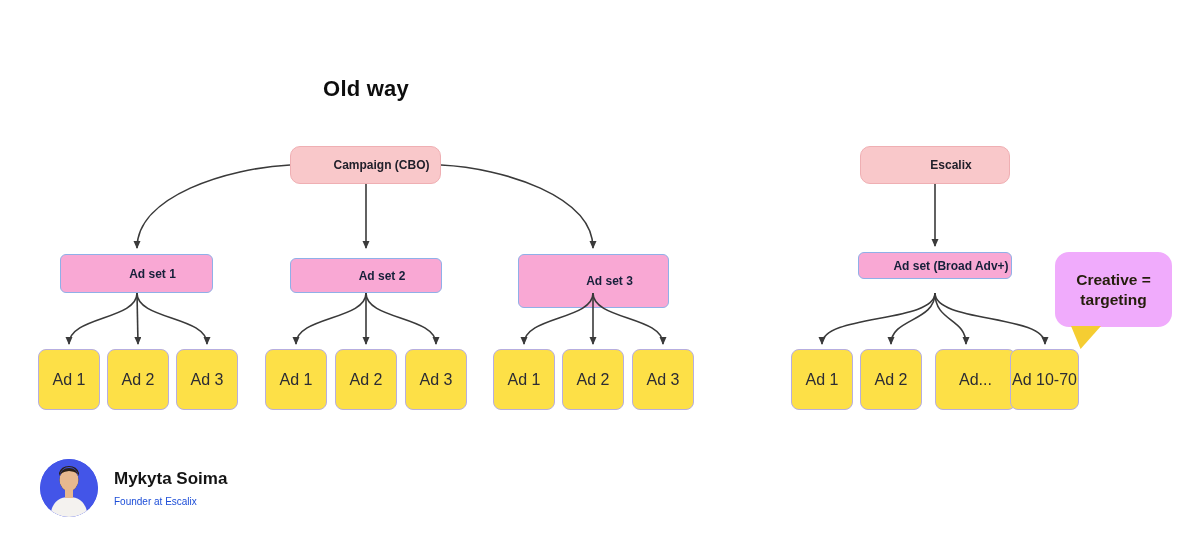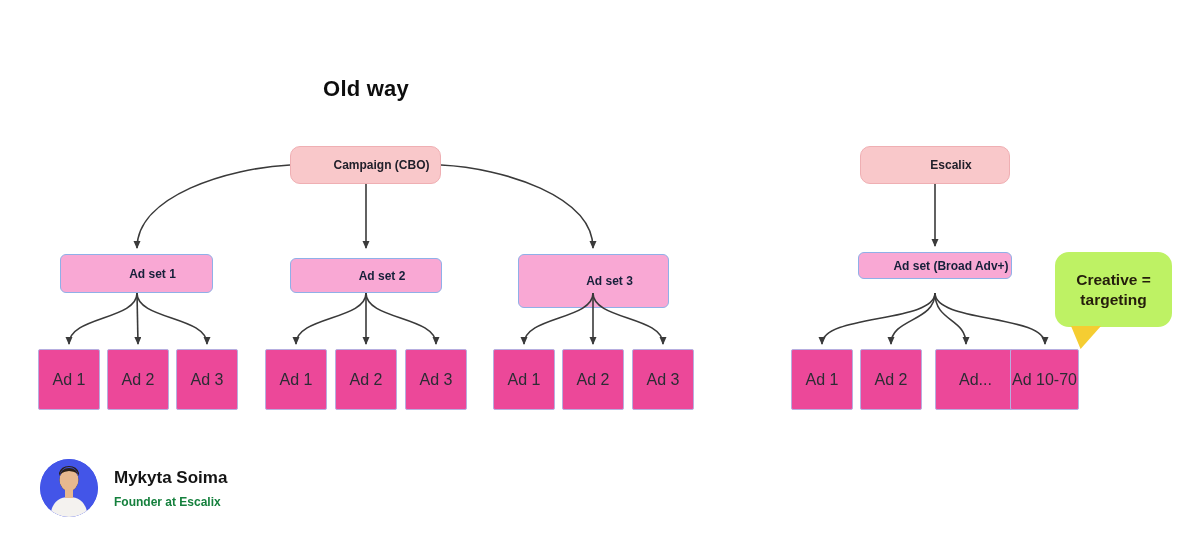--- a/index.html
+++ b/index.html
@@ -12,41 +12,41 @@
     font-size:22px;font-weight:700;color:#0d0d0d;letter-spacing:.2px;
   }
   .node{
     position:absolute;display:flex;align-items:center;justify-content:center;
     box-sizing:border-box;font-weight:700;font-size:12px;color:#22202b;padding-left:32px;
   }
   .pink{background:#f9c8ca;border:1.5px solid #efafb3;border-radius:10px;}
   .blue{background:#f9a8d4;border:1.5px solid #8fb0e8;border-radius:6px;color:#16203a;}
   .ad{
     position:absolute;display:flex;align-items:center;justify-content:center;
-    box-sizing:border-box;background:#ec4899;border:1px solid #b7aedf;border-radius:2px;
+    box-sizing:border-box;background:#fde047;border:1px solid #b7aedf;border-radius:8px;
     font-size:16px;font-weight:400;color:#2c2c34;
   }
   .connector-layer{position:absolute;left:0;top:0;width:1200px;height:557px;pointer-events:none;}
   .callout{
     position:absolute;left:1055px;top:252px;width:117px;height:75px;
-    background:#bef264;border-radius:14px;z-index:5;
+    background:#f0abfc;border-radius:14px;z-index:5;
     display:flex;align-items:center;justify-content:center;text-align:center;
   }
   .callout-text{font-size:15.5px;font-weight:700;color:#241d0b;line-height:1.25;width:96px;}
   .callout-tail{
     position:absolute;left:16px;bottom:-22px;width:30px;height:23px;
     background:#f5cd32;
     clip-path:polygon(0 0,100% 0,32% 100%);
   }
   .footer{position:absolute;left:40px;top:459px;display:flex;align-items:center;gap:16px;}
   .avatar{
     width:58px;height:58px;border-radius:50%;overflow:hidden;background:#4355e8;flex:0 0 auto;
   }
   .footer-name{font-size:17px;font-weight:700;color:#141414;margin-bottom:7px;}
-  .footer-role{font-size:12px;font-weight:700;color:#15803d;}
+  .footer-role{font-size:10px;font-weight:400;color:#1d4ed8;}
 </style>
 </head>
 <body>
 
 <div class="canvas">
 
   <div class="title" style="left:236px;top:76px;">Old way</div>
 
   <div class="node pink" style="left:290px;top:146px;width:151px;height:38px;">Campaign (CBO)</div>
 

